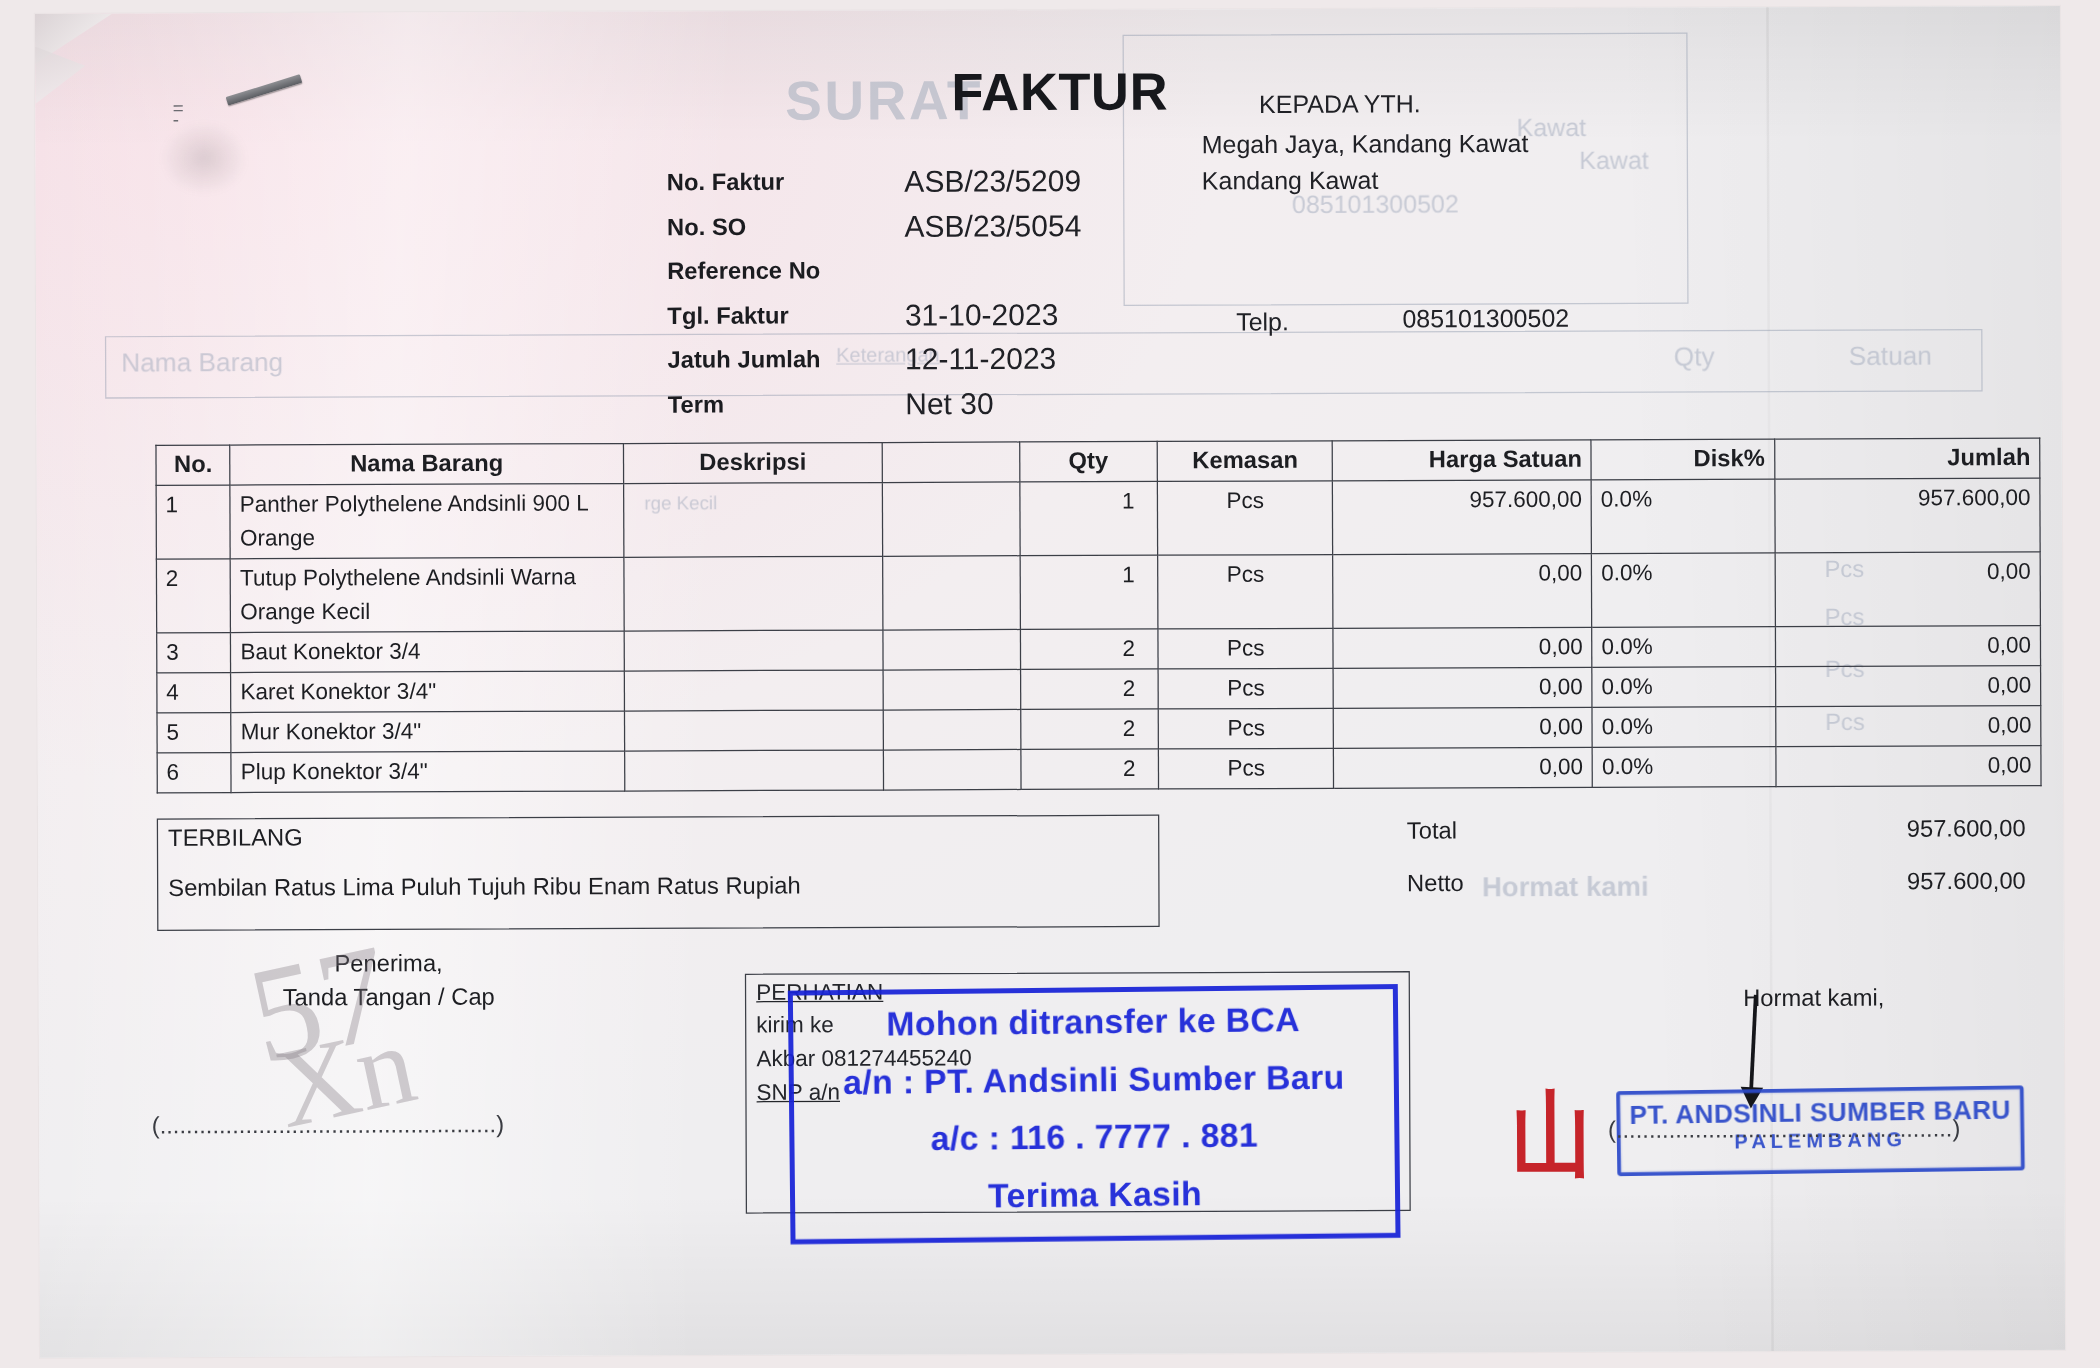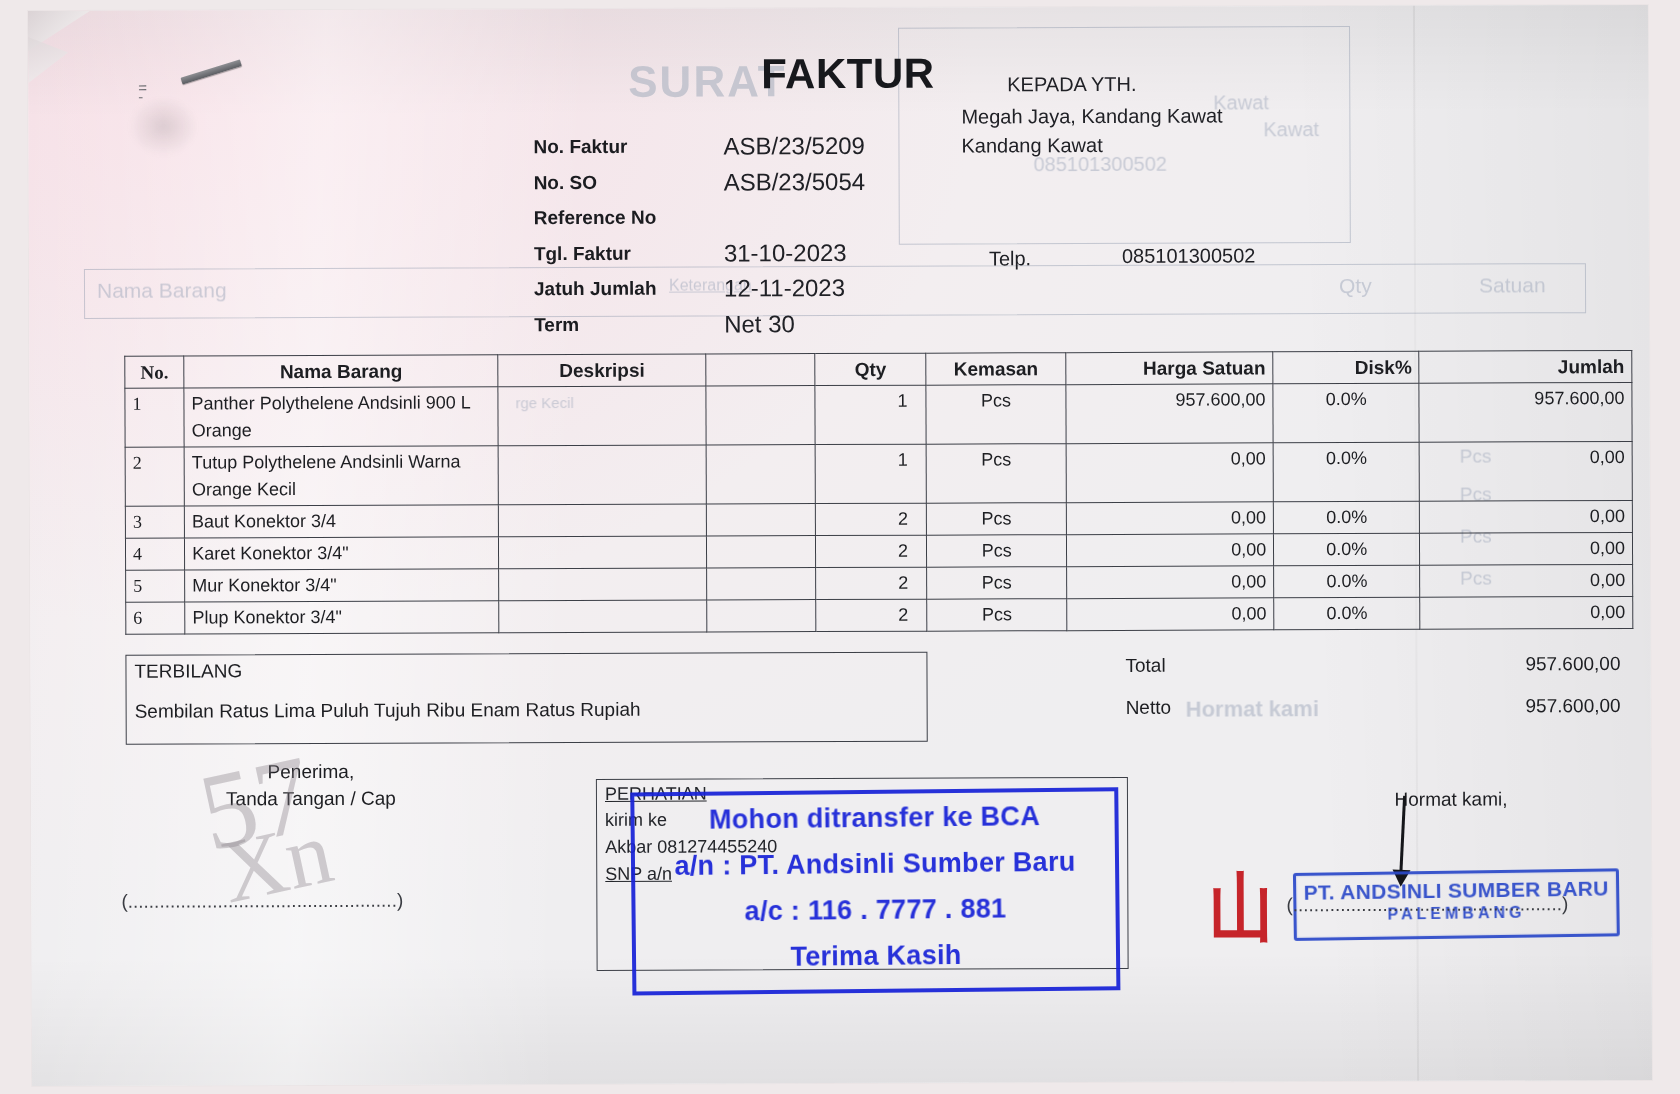--- a/index.html
+++ b/index.html
@@ -111,28 +111,28 @@
     border:1px solid #3c3f47;
     padding:2px 7px;
     font-weight:normal;
     vertical-align:top;
     line-height:27px;
     height:27px;
   }
   #items-table thead th{
     font-weight:bold; font-size:19px; white-space:nowrap;
   }
-  .c-no   { width:46px;font-family:Liberation Serif, serif; }
+  .c-no   { width:46px; }
   .c-nama { width:320px; }
   .c-desk { width:205px; }
   .c-blank{ width:105px; }
   .c-qty  { width:92px; text-align:right; padding-right:18px !important; }
   .c-kem  { width:130px;text-align:center; }
   .c-harga{ width:200px; text-align:right; }
-  .c-disk { width:140px; text-align:center; }
+  .c-disk { width:140px; text-align:left; }
   .c-jml  { width:210px; text-align:right; }
   th.c-qty{ text-align:center; padding-right:7px !important;}
   th.c-harga, th.c-disk { text-align:right; }
   th.c-jml { text-align:right; }
   
   #terbilang-box{
     position:absolute; left:95px; top:644px; width:800px; height:88px;
     border:1px solid #3c3f47;
     font-size:19px; color:#1d1e22;
   }

